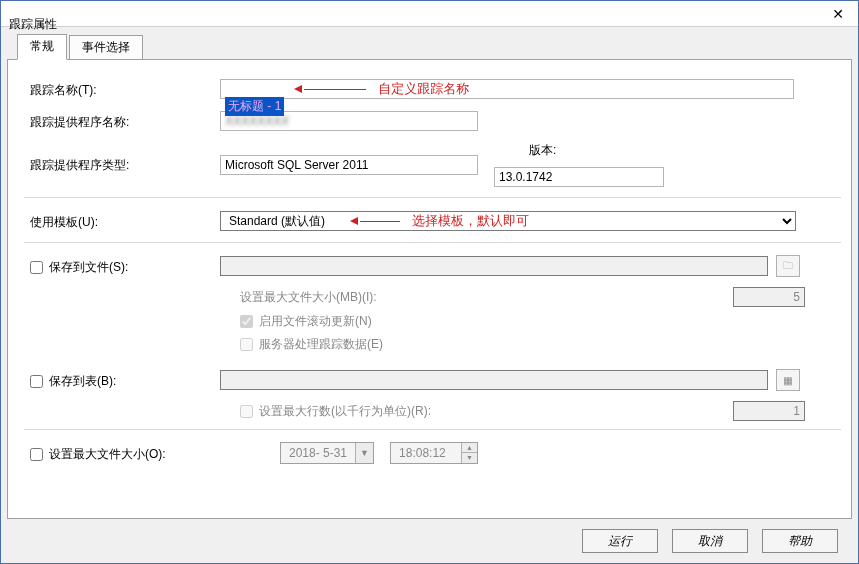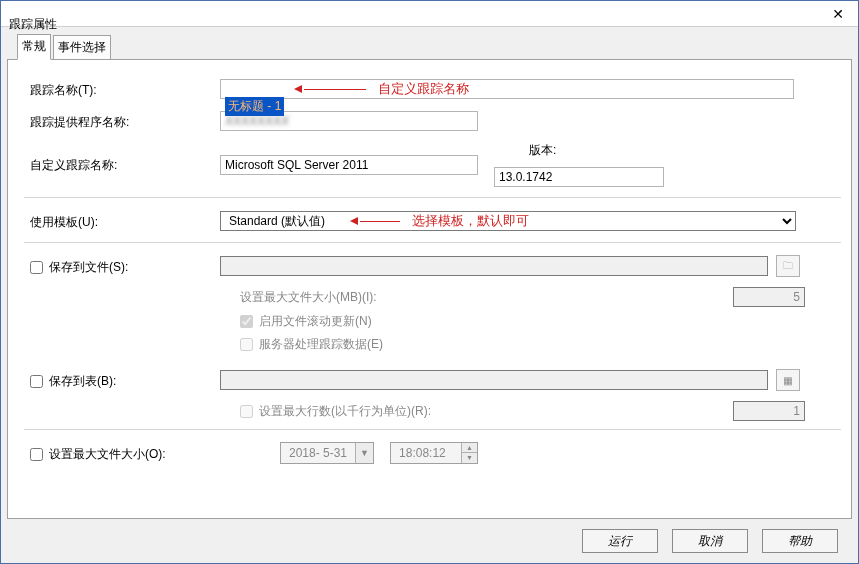--- a/index.html
+++ b/index.html
@@ -46,21 +46,21 @@
     display: flex;
     flex-direction: column;
   }
   .tabs-row {
     display: flex;
     align-items: flex-end;
     padding-left: 10px;
     height: 26px;
   }
   .tab {
-    padding: 3px 4px 4px;
+    padding: 3px 12px 4px;
     background: #fcfcfc;
     border: 1px solid #a0a0a0;
     border-bottom: none;
     margin-right: 2px;
     position: relative;
     top: 1px;
     font-size: 12px;
   }
   .tab.active {
     background: #fff;
@@ -116,21 +116,21 @@
     display: flex;
     align-items: center;
   }
   .blur {
     color: transparent;
     text-shadow: 0 0 4px rgba(0,0,0,0.55);
     font-style: italic;
   }
   .sel {
     background: #0a55c5;
-    color: #fdba74;
+    color: #f0abfc;
     padding: 1px 3px;
     margin-top: 34px;
   }
   .arrow {
     display: inline-flex;
     align-items: center;
     color: #d02020;
     font-size: 12px;
   }
   .arrow .shaft {
@@ -281,21 +281,21 @@
       </div>
 
       <div class="row">
         <div class="label">跟踪提供程序名称:</div>
         <div class="field">
           <div class="readonly blur" style="width:258px;">XXXXXXXX</div>
         </div>
       </div>
 
       <div class="row">
-        <div class="label">自定义跟踪名称:</div>
+        <div class="label">跟踪提供程序类型:</div>
         <div class="field">
           <div class="readonly" style="width:258px;">Microsoft SQL Server 2011</div>
           <div class="pair" style="margin-left:8px;">
             <span style="width:100px;">版本:</span>
             <div class="readonly" style="width:170px;">13.0.1742</div>
           </div>
         </div>
       </div>
 
       <div class="divider"></div>

